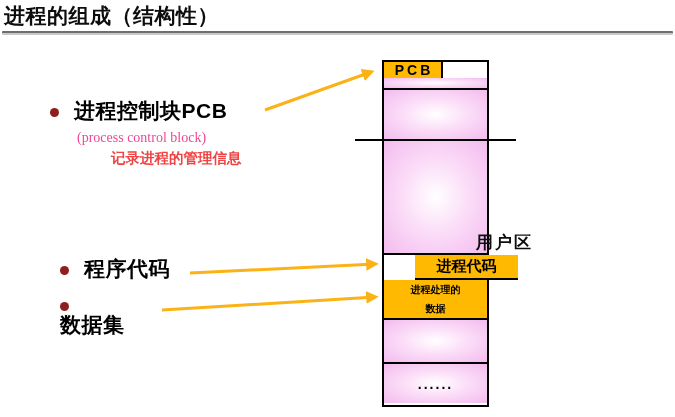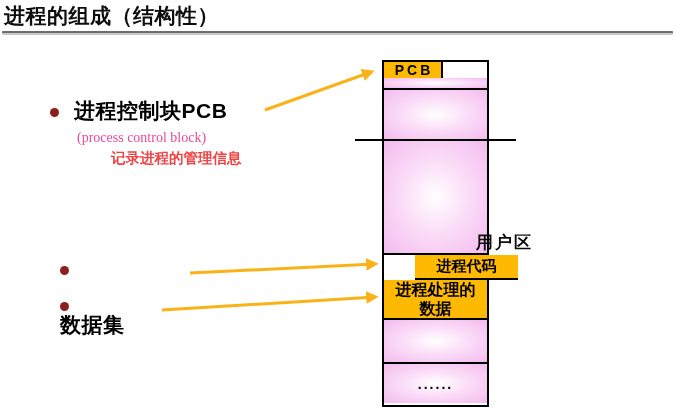--- a/index.html
+++ b/index.html
@@ -39,21 +39,21 @@
   .pinkfill{background:radial-gradient(ellipse at 50% 50%, #ffffff 0%, #fbddf8 45%, #f3bbee 100%);}
   .orangefill{background:#ffb900;}
   .r1{height:28px;padding:0;display:flex;align-items:stretch;}
   .r1 .cell-l{box-sizing:border-box;width:59px;border-right:2px solid #000;
       display:flex;align-items:center;justify-content:center;
       font-size:14px;font-weight:bold;letter-spacing:3px;padding-left:3px;}
   .r1 .cell-r{flex:1;}
   .r2{height:51px;}
   .r3{height:114px;}
   .r4{height:25px;font-size:15px;font-weight:bold;margin-left:31px;}
-  .r5{height:40px;font-size:16px;font-weight:bold;line-height:19px;white-space:pre-line;}
+  .r5{height:40px;font-size:10px;font-weight:bold;line-height:19px;white-space:pre-line;}
   .r6{height:44px;}
   .r7{height:39px;border-bottom:none;font-size:14px;font-weight:bold;letter-spacing:2px;}
   .divider{position:absolute;left:355px;top:139px;width:161px;height:2px;background:#000;}
   .arealabel{position:absolute;font-size:17px;font-weight:bold;letter-spacing:2px;white-space:nowrap;color:#0d0d0d;}
   .sys{left:496px;top:87px;}
   .usr{left:476px;top:212px;margin-top:19px;}
 </style>
 </head>
 <body>
 
@@ -64,20 +64,21 @@
 
   <div class="bullet b1">
     <span class="dot"></span>
     <span class="btext">进程控制块PCB</span>
   </div>
   <div class="sub sub-en">(process control block)</div>
   <div class="sub sub-cn">记录进程的管理信息</div>
 
   <div class="bullet b2">
     <span class="dot"></span>
+    <span class="btext">程序代码</span>
   </div>
 
   <div class="bullet b3">
     <span class="dot"></span>
     <span class="btext">数据集</span>
   </div>
 
   <svg class="arrows" width="675" height="417" viewBox="0 0 675 417">
     <defs>
       <marker id="ah" viewBox="0 0 10 10" refX="7" refY="5" markerWidth="4.2" markerHeight="4.2" orient="auto">

